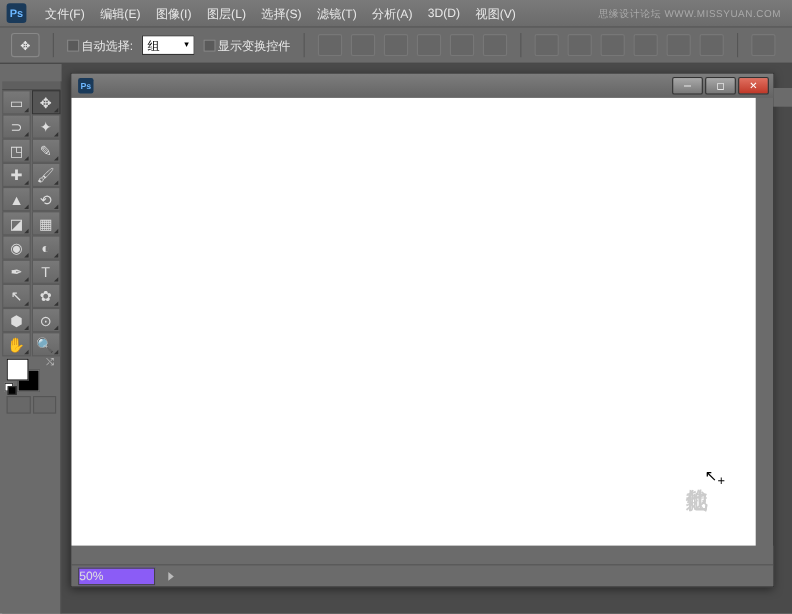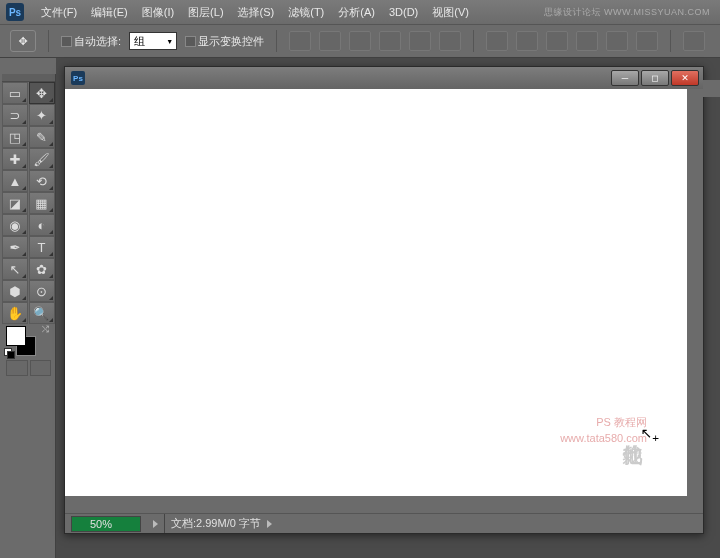--- a/index.html
+++ b/index.html
@@ -41,21 +41,21 @@
 .doc-title .di { width: 14px; height: 14px; background: #1a3a5a; border-radius: 2px; margin-right: 6px; font-size: 8px; color: #6cb7ff; display: flex; align-items: center; justify-content: center; font-weight: bold; }
 .win-btns { margin-left: auto; display: flex; gap: 2px; margin-right: 4px; }
 .wb { width: 28px; height: 16px; border: 1px solid #333; border-radius: 2px; display: flex; align-items: center; justify-content: center; font-size: 9px; color: #fff; }
 .wb.min { background: linear-gradient(#a8a8a8,#787878); }
 .wb.max { background: linear-gradient(#a8a8a8,#787878); }
 .wb.cls { background: linear-gradient(#e07060,#c03828); }
 .canvas { flex: 1; background: #fff; margin: 0 16px 0 0; position: relative; }
 .sb { height: 17px; background: #6b6b6b; }
 .sb.v { width: 17px; position: absolute; right: 0; top: 22px; bottom: 38px; background: #6b6b6b; }
 .status { height: 20px; background: #6b6b6b; border-top: 1px solid #555; display: flex; align-items: center; font-size: 11px; color: #e0e0e0; }
-.zoom { width: 70px; border: 1px solid #444; background: #15803d; height: 16px; margin: 0 6px; padding-left: 18px; display: flex; align-items: center; }
+.zoom { width: 70px; border: 1px solid #444; background: #8b5cf6; height: 16px; margin: 0 6px; padding-left: 0; display: flex; align-items: center; }
 .status .tri2 { width: 0; height: 0; border-left: 5px solid #bbb; border-top: 4px solid transparent; border-bottom: 4px solid transparent; margin: 0 6px; }
 .docinfo { border-left: 1px solid #444; padding-left: 6px; height: 100%; display: flex; align-items: center; }
 
 .wm1 { position: absolute; right: 40px; top: 340px; width: 60px; color: #999; font-size: 20px; font-family: cursive; opacity: 0.5; pointer-events: none; writing-mode: vertical-rl; }
 .wm2 { position: absolute; right: 40px; bottom: 50px; color: #d88; font-size: 11px; font-family: serif; opacity: 0.7; pointer-events: none; text-align: right; line-height: 1.4; }
 .cursor { position: absolute; right: 28px; bottom: 52px; font-size: 14px; color: #000; pointer-events: none; }
 </style>
 </head>
 <body>
 
@@ -143,31 +143,23 @@
       <div class="doc-title">
         <div class="di">Ps</div>
         <div class="win-btns">
           <div class="wb min">─</div>
           <div class="wb max">◻</div>
           <div class="wb cls">✕</div>
         </div>
       </div>
       <div class="canvas">
         <div class="wm1">他她我你</div>
-        <div class="wm2">
-          <span>PS 教程网</span><br><span>www.tata580.com</span>
-        </div>
         <div class="cursor">↖<sub>+</sub></div>
       </div>
       <div class="sb v"></div>
       <div class="sb"></div>
       <div class="status">
         <div class="zoom">50%</div>
         <div class="tri2"></div>
-        <div class="docinfo">
-          <span>文档:</span>
-            <span>2.99M/0 字节</span>
-          <span class="tri2" style="margin-left:6px"></span>
-        </div>
       </div>
     </div>
   </div>
 </div>
 
 </body></html>

